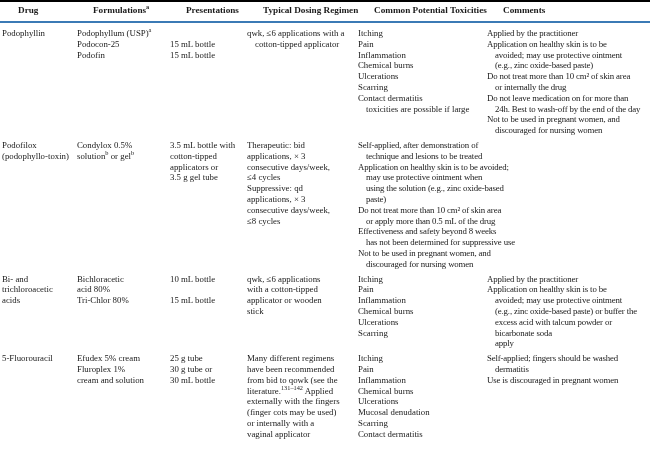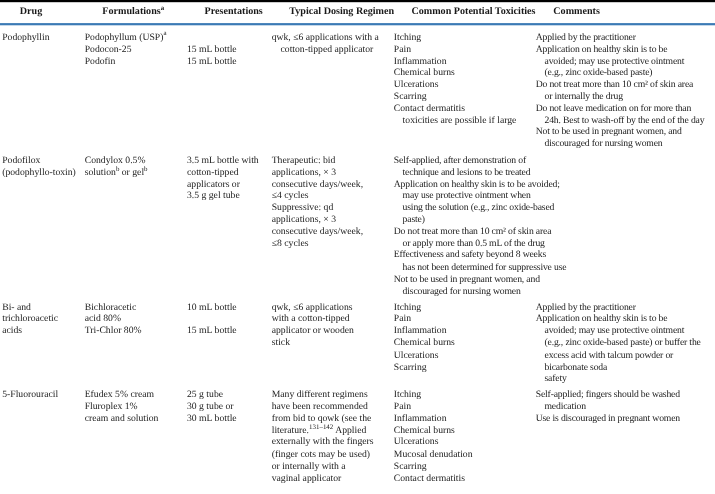--- a/index.html
+++ b/index.html
@@ -194,21 +194,21 @@
           <div class="ln"><span>Ulcerations</span></div>
           <div class="ln"><span>Scarring</span></div>
         </div>
         <div class="cell c5">
           <div class="ln"><span>Applied by the practitioner</span></div>
           <div class="ln"><span>Application on healthy skin is to be</span></div>
           <div class="ln ind"><span>avoided; may use protective ointment</span></div>
           <div class="ln ind"><span>(e.g., zinc oxide-based paste) or buffer the</span></div>
           <div class="ln ind"><span>excess acid with talcum powder or</span></div>
           <div class="ln ind"><span>bicarbonate soda</span></div>
-          <div class="ln ind"><span>safety</span></div>
+          <div class="ln ind"><span>apply</span></div>
         </div>
       </div>
       <div class="row">
         <div class="cell c0">
           <div class="ln"><span>5-Fluorouracil</span></div>
         </div>
         <div class="cell c1">
           <div class="ln"><span>Efudex 5% cream</span></div>
           <div class="ln"><span>Fluroplex 1%</span></div>
           <div class="ln"><span>cream and solution</span></div>
@@ -233,18 +233,18 @@
           <div class="ln"><span>Pain</span></div>
           <div class="ln"><span>Inflammation</span></div>
           <div class="ln"><span>Chemical burns</span></div>
           <div class="ln"><span>Ulcerations</span></div>
           <div class="ln"><span>Mucosal denudation</span></div>
           <div class="ln"><span>Scarring</span></div>
           <div class="ln"><span>Contact dermatitis</span></div>
         </div>
         <div class="cell c5">
           <div class="ln"><span>Self-applied; fingers should be washed</span></div>
-          <div class="ln ind"><span>medication</span></div>
+          <div class="ln ind"><span>dermatitis</span></div>
           <div class="ln"><span>Use is discouraged in pregnant women</span></div>
         </div>
       </div>
     </div>
 </div>
 
 </body></html>

